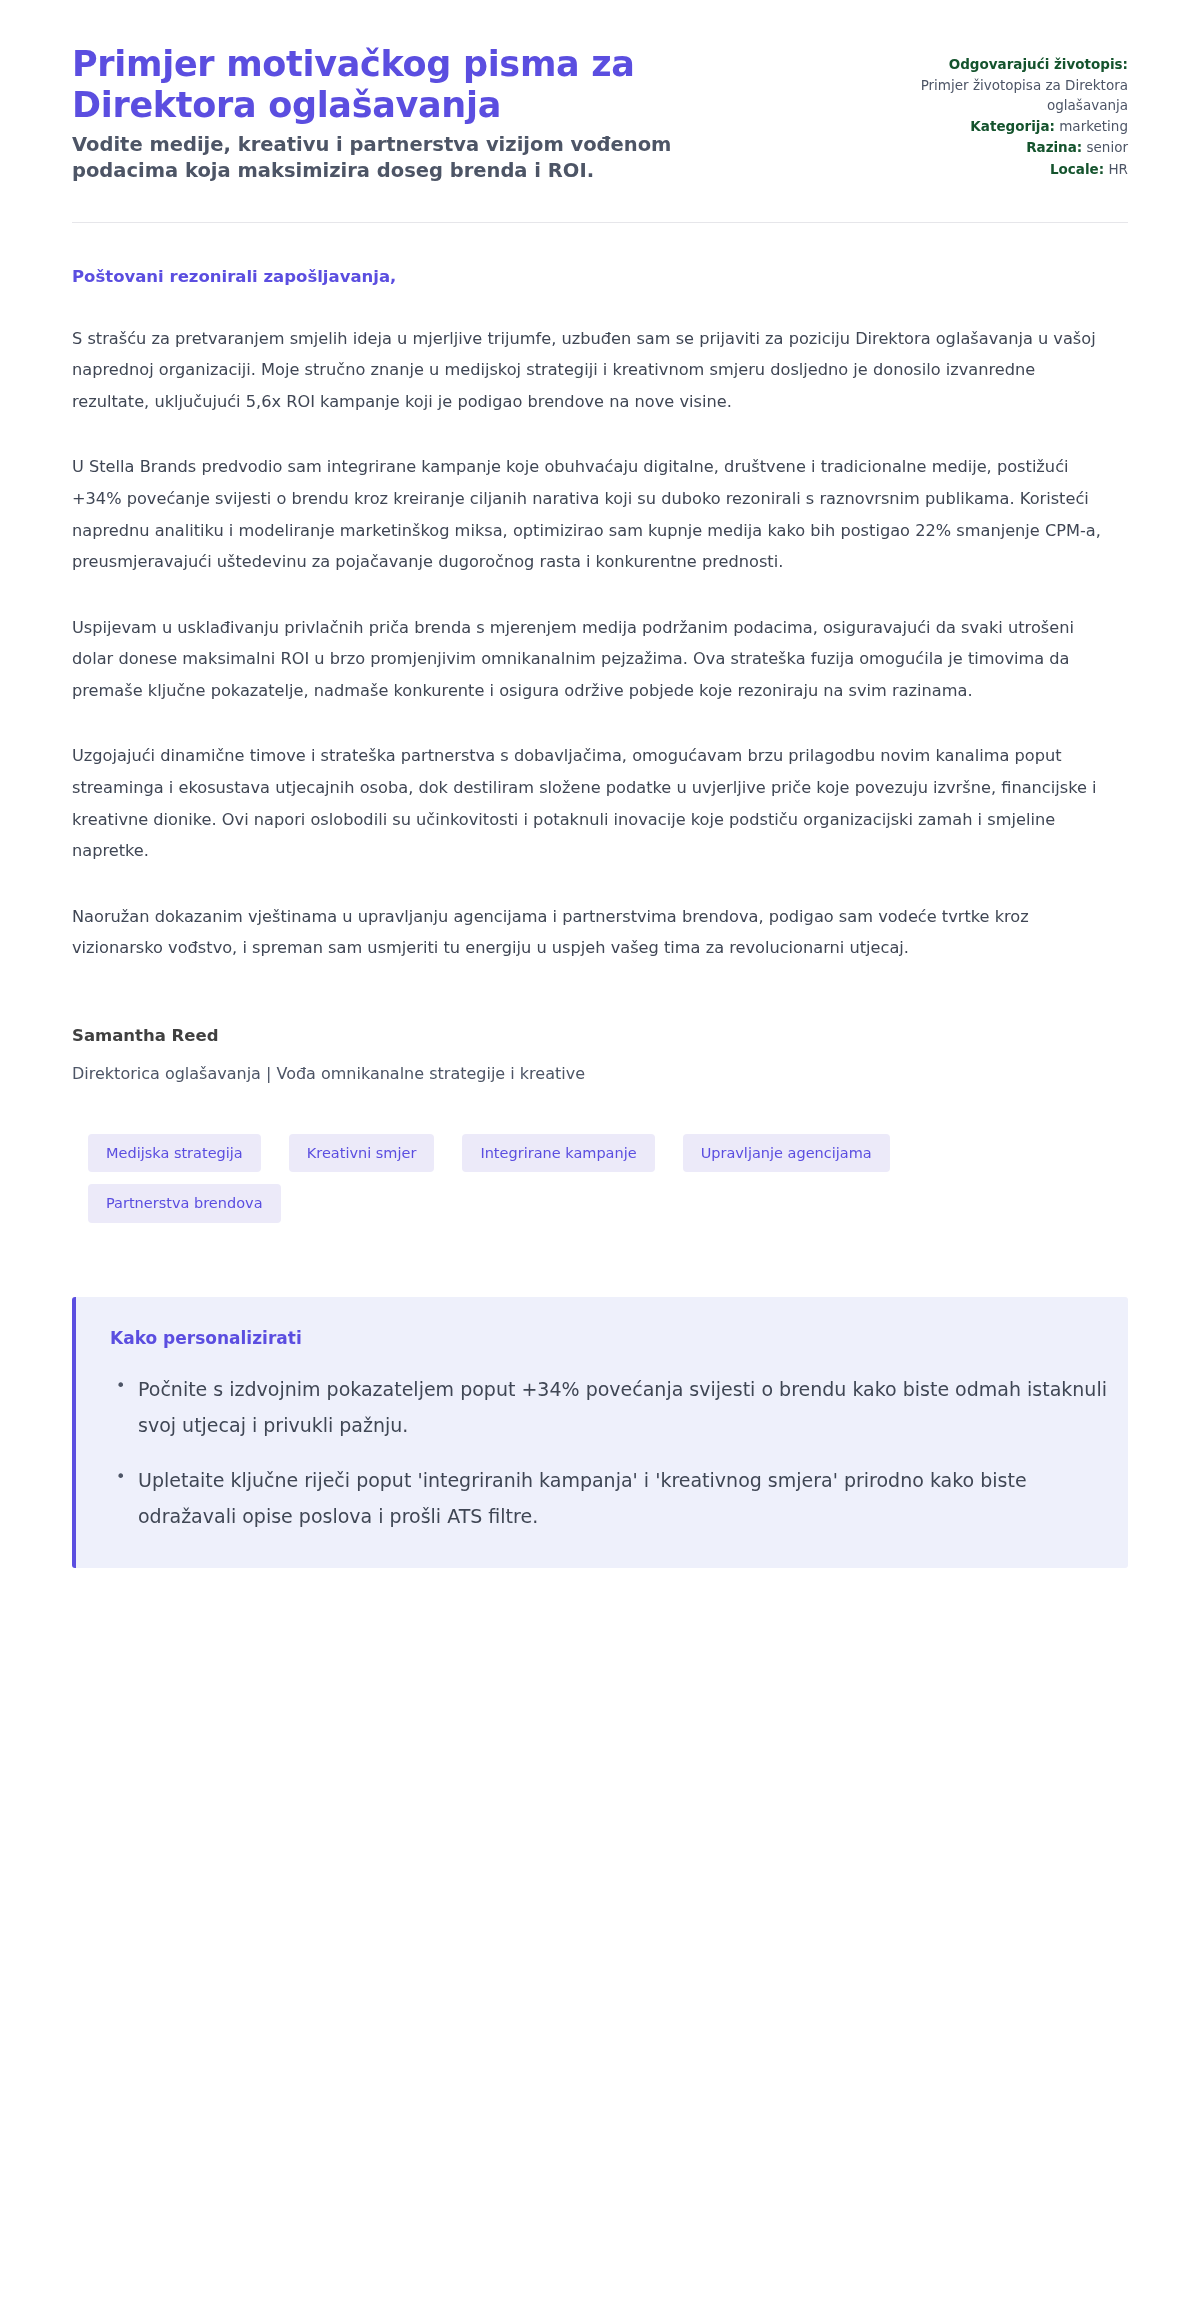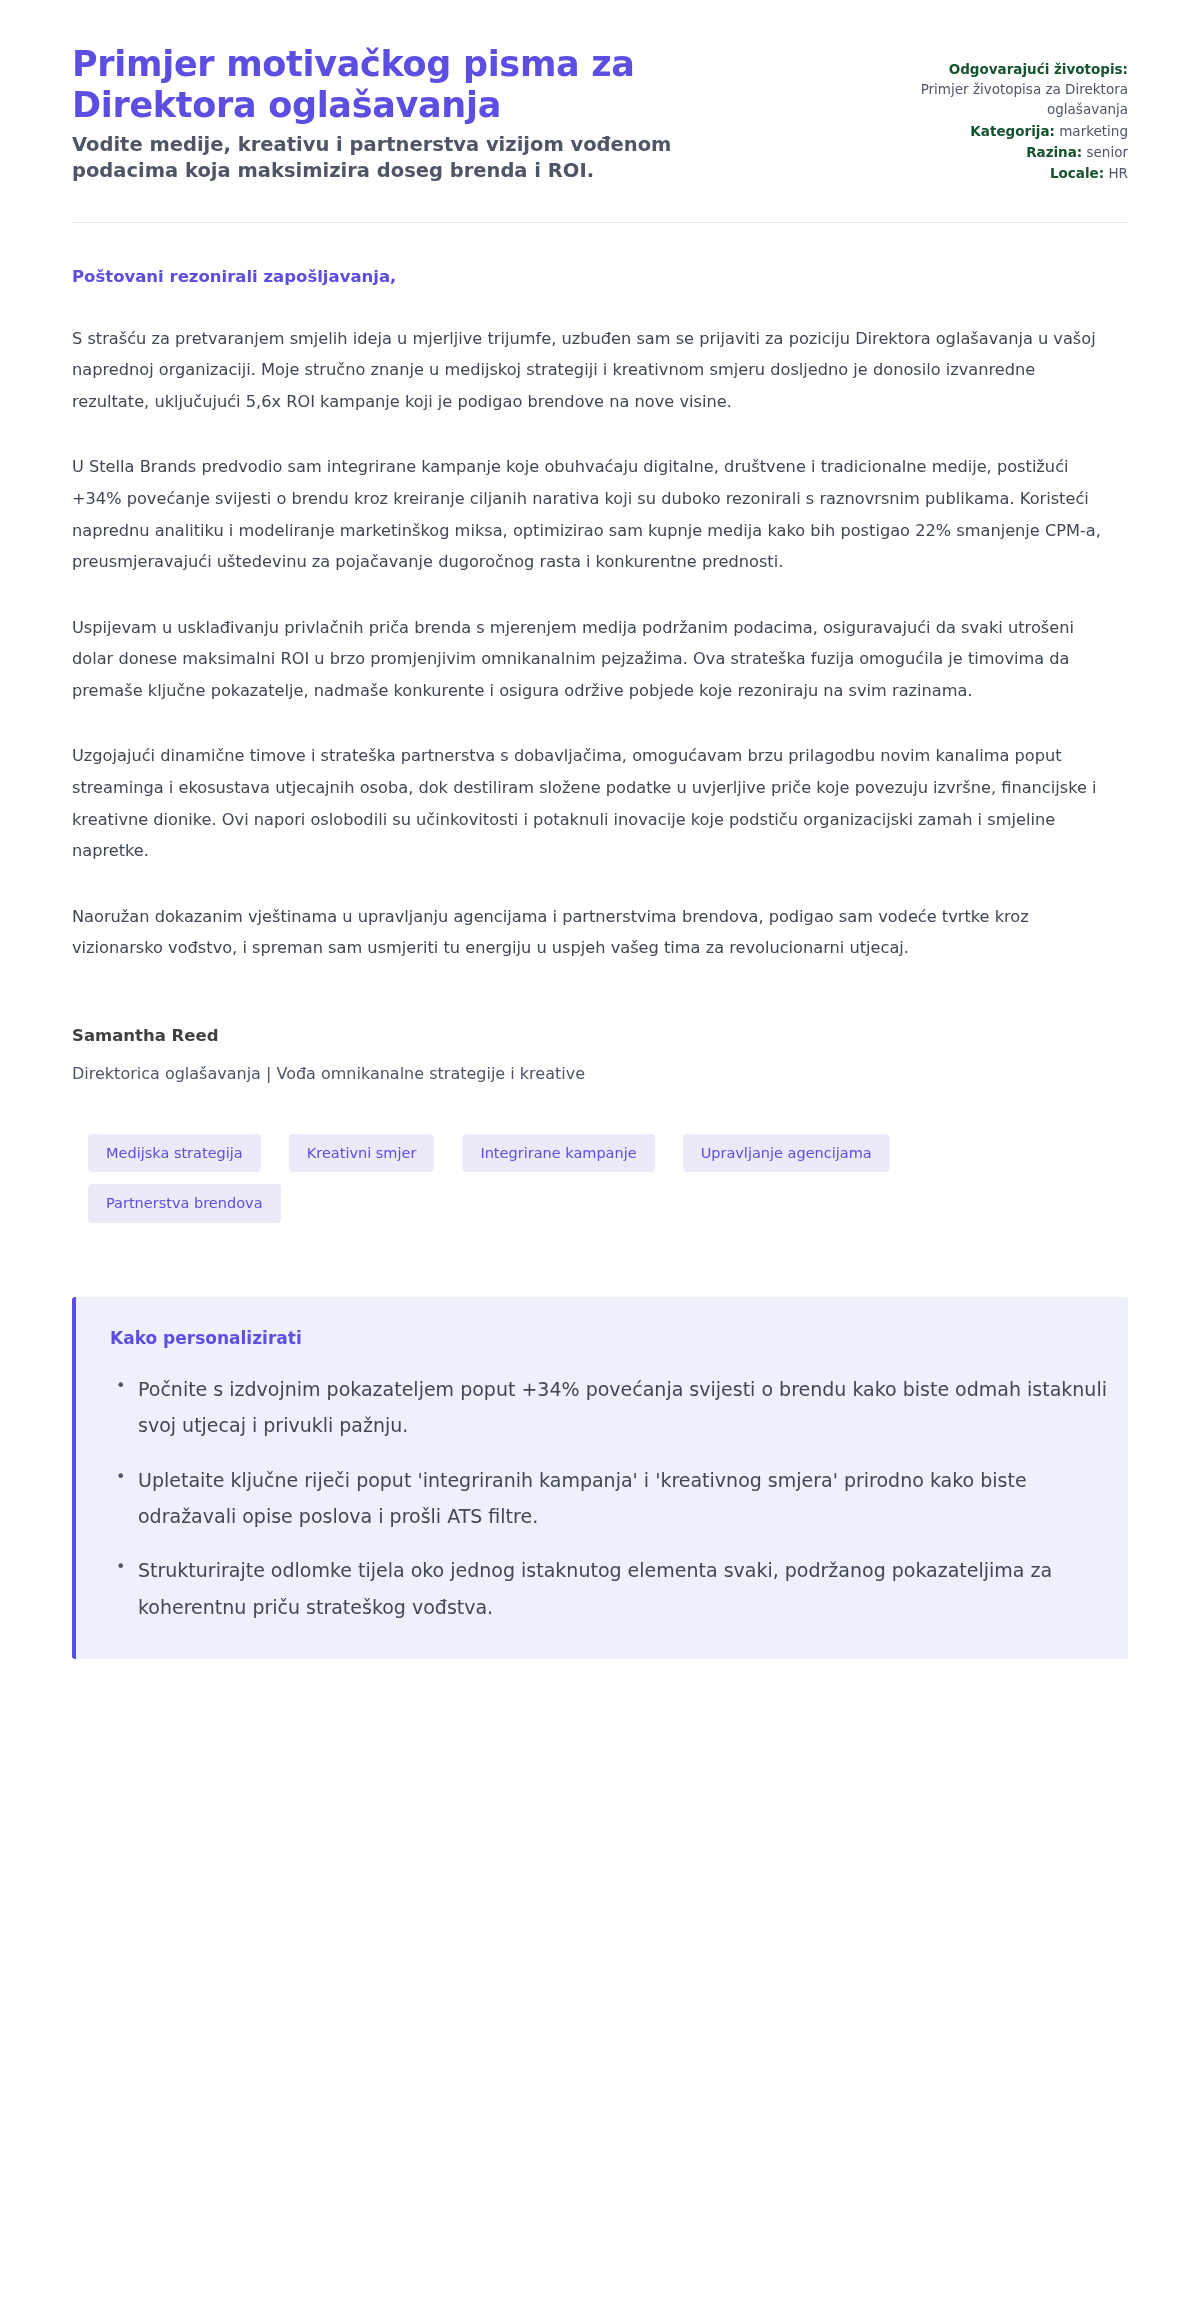--- a/index.html
+++ b/index.html
@@ -17,21 +17,21 @@
   }
   .page {
     width: 1200px;
     box-sizing: border-box;
     padding: 0 72px;
   }
 
   
   .doc-header {
     display: flex;
-    align-items: flex-end;
+    align-items: center;
     justify-content: space-between;
     padding-top: 44px;
     gap: 40px;
   }
   .header-left {
     flex: 1 1 auto;
     max-width: 640px;
   }
   .doc-title {
     margin: 0;
@@ -237,18 +237,17 @@
     <li class="tag">Integrirane kampanje</li>
     <li class="tag">Upravljanje agencijama</li>
     <li class="tag">Partnerstva brendova</li>
   </ul>
 
   <section class="callout">
     <h2 class="callout-title">Kako personalizirati</h2>
     <ul class="callout-list">
       <li>Počnite s izdvojnim pokazateljem poput +34% povećanja svijesti o brendu kako biste odmah istaknuli svoj utjecaj i privukli pažnju.</li>
       <li>Upletaite ključne riječi poput 'integriranih kampanja' i 'kreativnog smjera' prirodno kako biste odražavali opise poslova i prošli ATS filtre.</li>
-      <li>Strukturirajte odlomke tijela oko jednog istaknutog elementa svaki, podržanog pokazateljima za koherentnu priču strateškog vođstva.</li>
     </ul>
   </section>
 
   <div class="bottom-space"></div>
 </div>
 
 </body></html>

